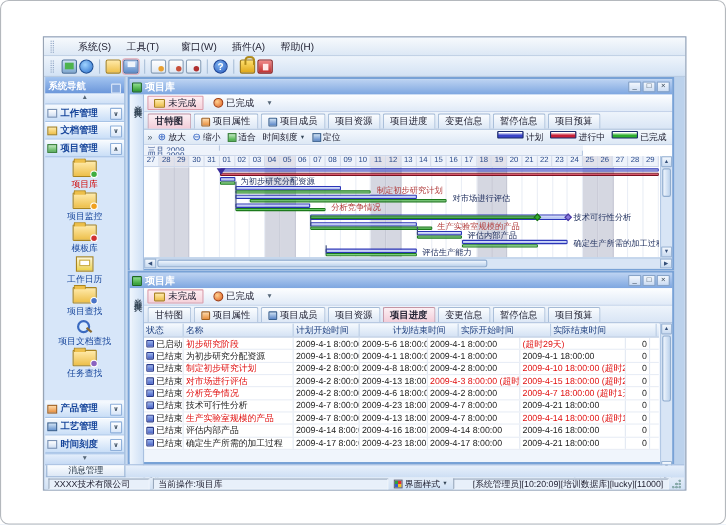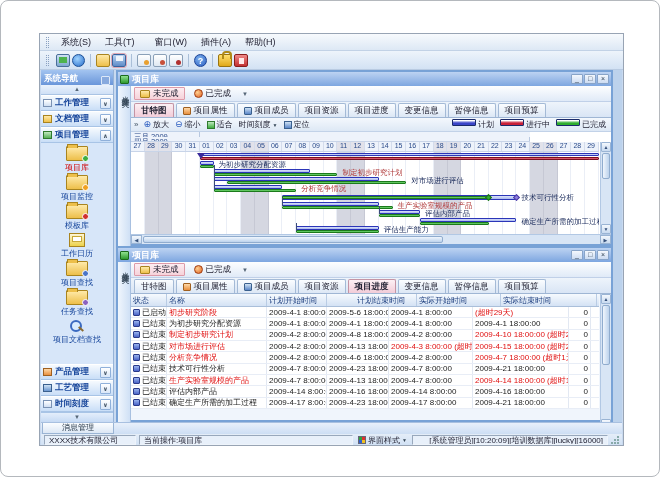--- a/index.html
+++ b/index.html
@@ -1,20 +1,20 @@
 <!DOCTYPE html>
 <html><head>
 <meta charset="utf-8">
 <style>
 *{margin:0;padding:0;box-sizing:border-box;font-family:"Liberation Sans","DejaVu Sans",sans-serif;}
 body{background:#fff;}
 #screen{position:relative;width:660px;height:477px;background:#ffffff;border:1px solid #b4b8bd;border-radius:8px;overflow:hidden;}
 #app{position:absolute;left:38px;top:32px;width:585px;height:413px;border:1px solid #98a4b4;background:#c9daf0;overflow:hidden;}
 
-#menubar{position:absolute;left:0;top:0;width:100%;height:17px;background:linear-gradient(#f7fafd,#dde8f5);border-bottom:1px solid #c2d2e6;display:flex;align-items:center;padding-left:6px;font-size:9px;color:#223;}
+#menubar{position:absolute;left:0;top:0;width:100%;height:17px;background:linear-gradient(#f7fafd,#dde8f5);border-bottom:1px solid #c2d2e6;display:flex;align-items:center;padding-left:6px;font-size:9px;color:#223;gap:10px;}
 .grip{width:3px;height:11px;border-left:1px dotted #8aa0c0;border-right:1px dotted #8aa0c0;margin-right:5px;}
 .menu-item{padding:1px 7px;cursor:default;}
 .menu-sep{width:1px;height:11px;background:#b0c2da;margin:0 3px;}
 #toolbar{position:absolute;left:0;top:17px;width:100%;height:19px;background:linear-gradient(#eef4fb,#d3e2f4);border-bottom:1px solid #b9cbe2;display:flex;align-items:center;padding-left:6px;gap:2px;}
 .tb-sep{width:1px;height:13px;background:#aabfd8;margin:0 3px;}
 .tbico{width:14px;height:13px;border-radius:2px;position:relative;display:inline-block;}
 .i-monitor{background:linear-gradient(#cfe2f4,#7fa8d0);border:1px solid #4a6f9a;}
 .i-monitor:after{content:"";position:absolute;left:2px;top:2px;width:8px;height:6px;background:#4db34d;}
 .i-globe{background:radial-gradient(circle at 40% 35%,#9fd3ff,#2a6ecb);border-radius:50%;border:1px solid #1c4f96;width:13px;}
 .i-folder{background:linear-gradient(#ffe9a8,#eec04a);border:1px solid #a98420;}
@@ -221,28 +221,28 @@
               <div class="cal"></div>
               <span class="lbl">工作日历</span>
             </div>
             <div class="sb-item">
               <div class="big">
                 <span class="badge b-people"></span>
               </div>
               <span class="lbl">项目查找</span>
             </div>
             <div class="sb-item">
+              <div class="mag"></div>
+              <span class="lbl">项目文档查找</span>
+            </div>
+            <div class="sb-item">
               <div class="big">
                 <span class="badge b-people2"></span>
               </div>
               <span class="lbl">任务查找</span>
-            </div>
-            <div class="sb-item">
-              <div class="mag"></div>
-              <span class="lbl">项目文档查找</span>
             </div>
           </div>
           <div class="sb-sec">
             <span class="secico c-orange"></span>
             <span>产品管理</span>
             <span class="sb-arrow">∨</span>
           </div>
           <div class="sb-sec">
             <span class="secico c-blue"></span>
             <span>工艺管理</span>
@@ -682,18 +682,18 @@
     </div>
 
     <div id="statusbar">
       <span class="sb-box" id="sb-company">XXXX技术有限公司</span>
       <span class="sb-box" id="sb-oper">当前操作:项目库</span>
       <span id="sb-style">
         <span class="style-ico"></span>
         <span>界面样式</span>
         <span class="caret">▼</span>
       </span>
-      <span class="sb-box" id="sb-session">[系统管理员][10:20:09][培训数据库][lucky][16000]</span>
+      <span class="sb-box" id="sb-session">[系统管理员][10:20:09][培训数据库][lucky][11000]</span>
       <span class="resize-grip"></span>
     </div>
 
   </div>
 </div>
 
 </body></html>

